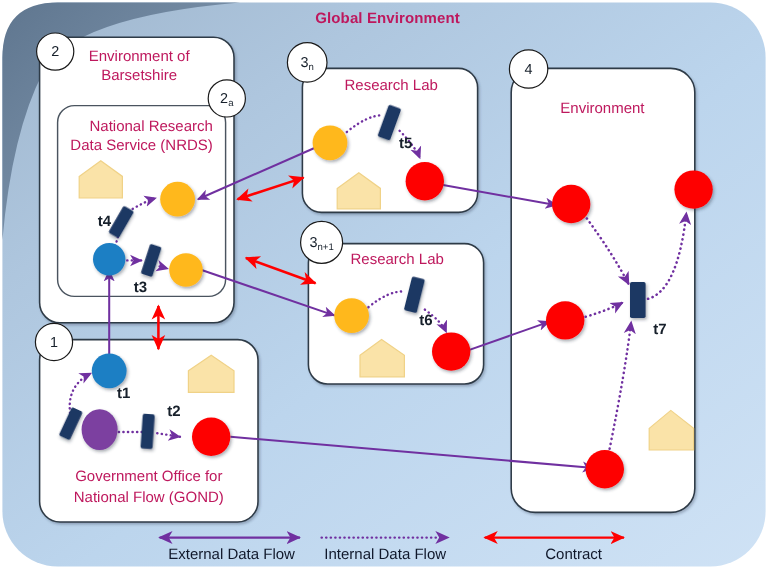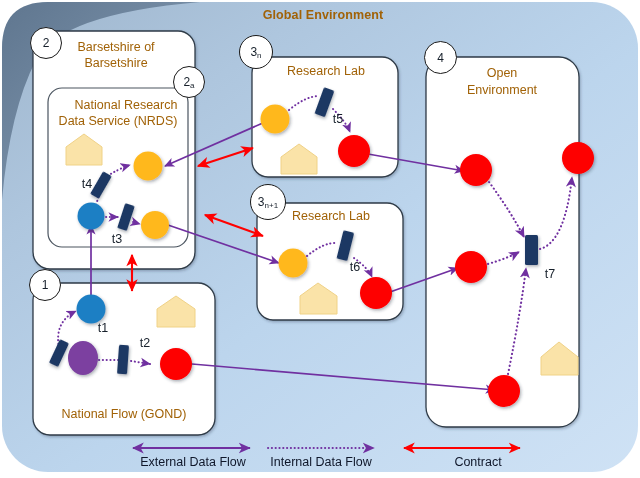--- a/index.html
+++ b/index.html
@@ -16,39 +16,39 @@
     background: #ffffff;
   }
   #svgroot {
     position: absolute;
     left: 0; top: 0;
     width: 640px;
     height: 478px;
   }
   .lbl {
     position: absolute;
-    color: #a16207;
+    color: #be185d;
     font-family: "Liberation Sans", sans-serif;
     text-align: center;
     line-height: 1.18;
     white-space: nowrap;
     pointer-events: none;
   }
   .title-lbl {
     font-size: 12.5px;
     font-weight: bold;
     letter-spacing: 0.1px;
   }
   .box-title {
     font-size: 12.5px;
     font-weight: normal;
   }
   .tlabel {
     font-size: 12.5px;
-    font-weight: normal;
+    font-weight: bold;
     color: #17202b;
     text-align: center;
   }
   .legend-lbl {
     font-size: 12.5px;
     color: #0f172a;
   }
   .badge {
     position: absolute;
     border-radius: 50%;
@@ -208,33 +208,33 @@
 
     <g>
       <line x1="133" y1="448" x2="250" y2="448" stroke="#7030a0" stroke-width="2" marker-end="url(#arrPurple)" marker-start="url(#arrPurpleStart)"></line>
       <line x1="268" y1="448" x2="374" y2="448" stroke="#7030a0" stroke-width="2" stroke-dasharray="0.2,3.6" stroke-linecap="round" marker-end="url(#arrPurple)"></line>
       <line x1="404" y1="448" x2="520" y2="448" stroke="#ff0000" stroke-width="2" marker-end="url(#arrRed)" marker-start="url(#arrRedStart)"></line>
     </g>
   </svg>
 
   <div class="lbl title-lbl" style="left:238px; top:8px; width:170px;">Global Environment</div>
 
-  <div class="lbl box-title" style="left:54px; top:40px; width:124px;">Barsetshire of</div>
+  <div class="lbl box-title" style="left:54px; top:40px; width:124px;">Environment of</div>
   <div class="lbl box-title" style="left:54px; top:56px; width:124px;">Barsetshire</div>
 
   <div class="lbl box-title" style="left:50px; top:98px; width:152px;">National Research</div>
   <div class="lbl box-title" style="left:50px; top:114px; width:136px;">Data Service (NRDS)</div>
 
+  <div class="lbl box-title" style="left:38px; top:390px; width:172px;">Government Office for</div>
   <div class="lbl box-title" style="left:38px; top:407px; width:172px;">National Flow (GOND)</div>
 
   <div class="lbl box-title" style="left:260px; top:64px; width:132px;">Research Lab</div>
 
   <div class="lbl box-title" style="left:265px; top:209px; width:132px;">Research Lab</div>
 
-  <div class="lbl box-title" style="left:440px; top:66px; width:124px;">Open</div>
   <div class="lbl box-title" style="left:440px; top:83px; width:124px;">Environment</div>
 
   <div class="lbl tlabel" style="left:92px; top:321px; width:22px;">t1</div>
   <div class="lbl tlabel" style="left:134px; top:336px; width:22px;">t2</div>
   <div class="lbl tlabel" style="left:106px; top:232px; width:22px;">t3</div>
   <div class="lbl tlabel" style="left:76px; top:177px; width:22px;">t4</div>
   <div class="lbl tlabel" style="left:327px; top:112px; width:22px;">t5</div>
   <div class="lbl tlabel" style="left:344px; top:260px; width:22px;">t6</div>
   <div class="lbl tlabel" style="left:539px; top:267px; width:22px;">t7</div>
 

